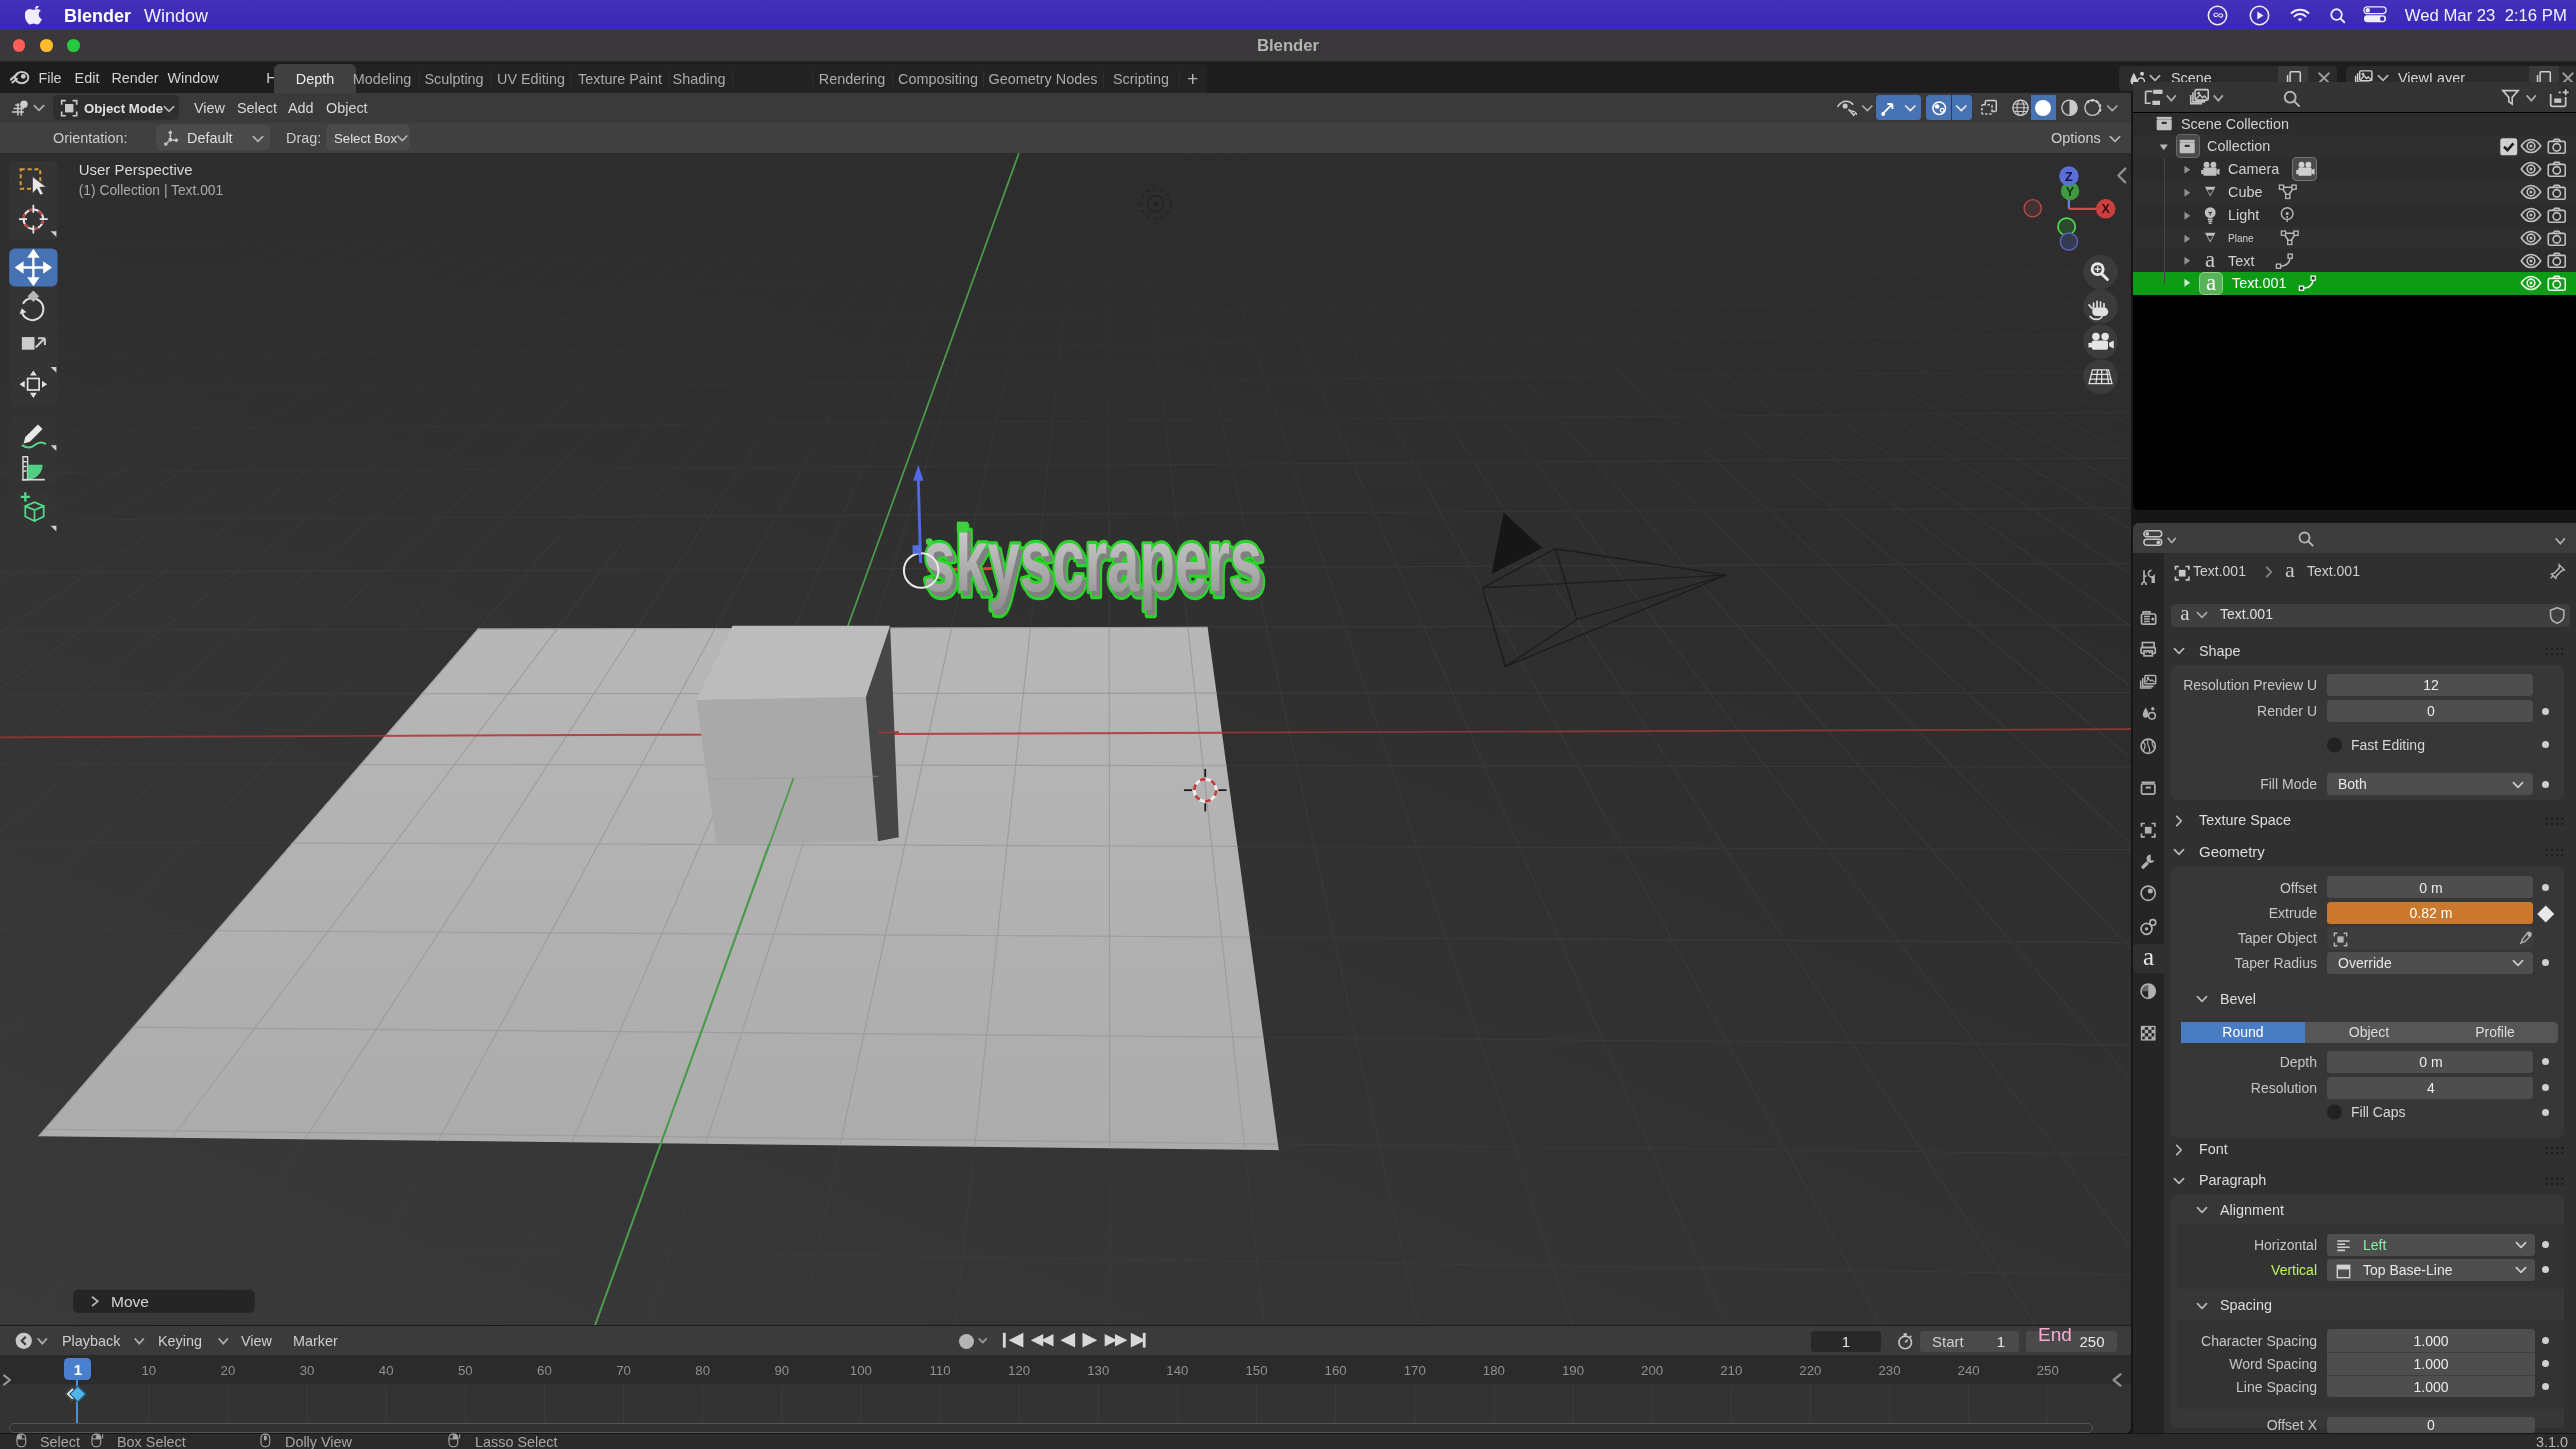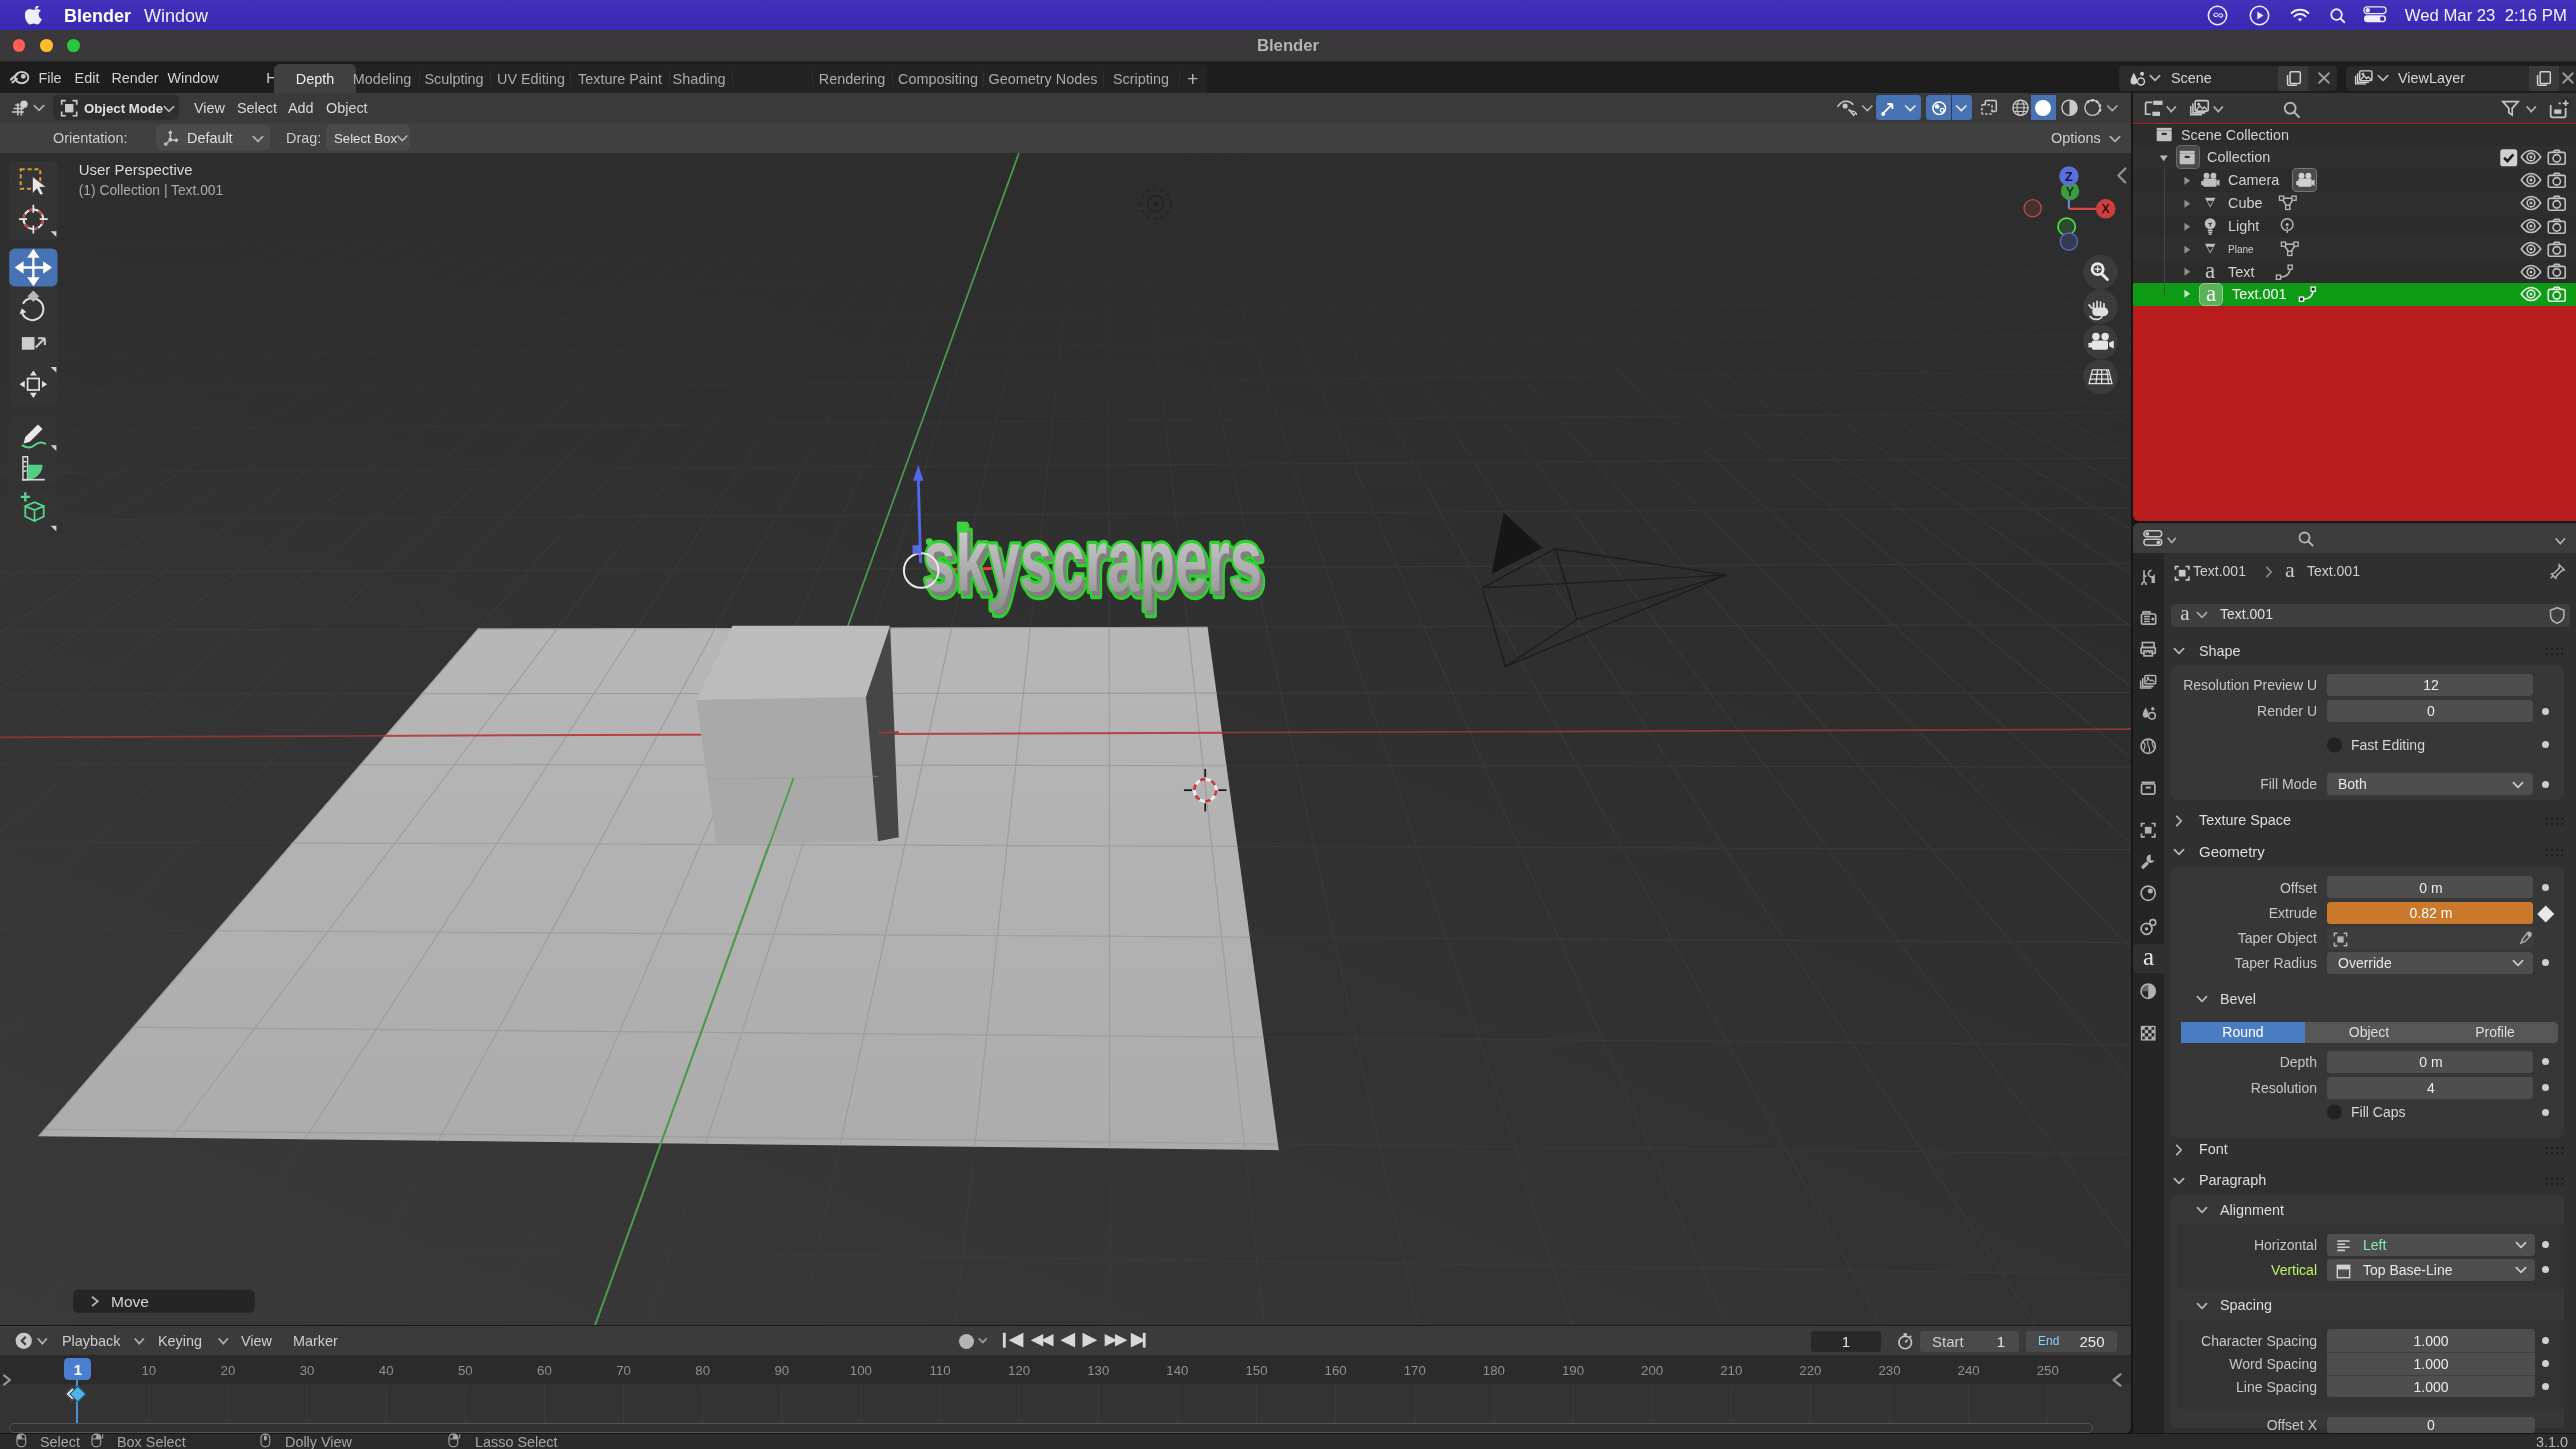--- a/index.html
+++ b/index.html
@@ -523,21 +523,21 @@
     </g>
     <g>
       <circle cx="3653" cy="389" r="30" fill="#3e3e3e" opacity="0.85"></circle>
       <g stroke="#e0e0e0" stroke-width="2.2" fill="none">
 <path d="M 3639 377 h 28 l 6 24 h -40 z"></path>
 <path d="M 3648 377 l -3 24 m 10 -24 l 0 24 m 9 -24 l 3 24 M 3636 385 h 33 M 3634 393 h 37"></path>
       </g>
     </g>
     <path d="M 3696 27 l -12 12 l 12 12" stroke="#909090" stroke-width="4" fill="none" stroke-linecap="round" stroke-linejoin="round"></path>
   </svg>
-<div class="abs" style="left:2133px;top:93px;width:443px;height:428px;background:#b91c1c;border-radius:0 0 0 5.8px;overflow:hidden">
+<div class="abs" style="left:2133px;top:82px;width:443px;height:428px;background:#000000;border-radius:0 0 0 5.8px;overflow:hidden">
     <div class="abs" style="left:0;top:0;width:443px;height:30px;background:#343434"></div>
     <svg class="abs" style="left:9.8px;top:5.8px" width="23" height="19.5" viewBox="0 0 27 23">
 <path d="M3 4 h8 M3 4 v14 h6" stroke="#c5c5c5" stroke-width="2" fill="none"></path>
 <rect x="12" y="2" width="11" height="5" fill="#c5c5c5"></rect>
       <rect x="11" y="15" width="9" height="5" fill="#c5c5c5"></rect>
     </svg>
     <svg class="abs" style="left:32px;top:10.4px" width="12.6" height="12.6" viewBox="0 0 22 22">
       <path d="M3 6 L11 15 L19 6" stroke="#aaa" stroke-width="3" fill="none"></path>
     </svg>
     <svg class="abs" style="left:55px;top:5.2px" width="23" height="21" viewBox="0 0 26 24">
@@ -1089,21 +1089,21 @@
     <div class="abs" style="left:1811px;top:4.6px;width:70px;height:21px;background:#282828;border-radius:3.5px"></div>
     <div style="position:absolute;left:1846px;top:15px;transform:translate(-50%,-50%);font-size:15px;color:#e5e5e5;font-weight:400;white-space:nowrap">1</div>
     <svg class="abs" style="left:1896px;top:5.8px" width="18.4" height="18.4" viewBox="0 0 22 22">
 <circle cx="11" cy="12.5" r="7.5" fill="none" stroke="#c5c5c5" stroke-width="2"></circle>
 <path d="M11 12.5 L14 9.5 M9 2.5 h4 M11 2.5 V5 M16.5 6.5 l1.8-1.8" stroke="#c5c5c5" stroke-width="2" fill="none"></path>
     </svg>
     <div class="abs" style="left:1920px;top:4.6px;width:99px;height:21px;background:#4a4a4a;border-radius:3.5px"></div>
     <div style="position:absolute;left:1932px;top:15px;transform:translateY(-50%);font-size:15px;color:#cfcfcf;font-weight:400;white-space:nowrap">Start</div>
     <div style="position:absolute;left:2001px;top:15px;transform:translate(-50%,-50%);font-size:15px;color:#e8e8e8;font-weight:400;white-space:nowrap">1</div>
     <div class="abs" style="left:2026px;top:4.6px;width:91px;height:21px;background:#4a4a4a;border-radius:3.5px"></div>
-    <div style="position:absolute;left:2038px;top:15px;transform:translateY(-50%);font-size:12px;color:#7dd3fc;font-weight:400;white-space:nowrap">End</div>
+    <div style="position:absolute;left:2038px;top:9px;transform:translateY(-50%);font-size:19px;color:#f9a8d4;font-weight:400;white-space:nowrap">End</div>
     <div style="position:absolute;left:2092px;top:15px;transform:translate(-50%,-50%);font-size:15px;color:#e8e8e8;font-weight:400;white-space:nowrap">250</div>
     <div class="abs" style="left:0;top:29px;width:2131px;height:29px;background:#2b2b2b"></div>
     <svg class="abs" style="left:0;top:29px" width="2131" height="79" viewBox="0 0 3706 137">
       <rect x="0" y="51" width="3706" height="86" fill="#333333"></rect>
       <line x1="258.8" y1="51" x2="258.8" y2="137" stroke="#3b3b3b" stroke-width="2"></line>
       <text x="258.8" y="34" font-family="Liberation Sans, sans-serif" font-size="23" fill="#909090" text-anchor="middle">10</text>
       <line x1="396.4" y1="51" x2="396.4" y2="137" stroke="#3b3b3b" stroke-width="2"></line>
       <text x="396.4" y="34" font-family="Liberation Sans, sans-serif" font-size="23" fill="#909090" text-anchor="middle">20</text>
       <line x1="534.0" y1="51" x2="534.0" y2="137" stroke="#3b3b3b" stroke-width="2"></line>
       <text x="534.0" y="34" font-family="Liberation Sans, sans-serif" font-size="23" fill="#909090" text-anchor="middle">30</text>

